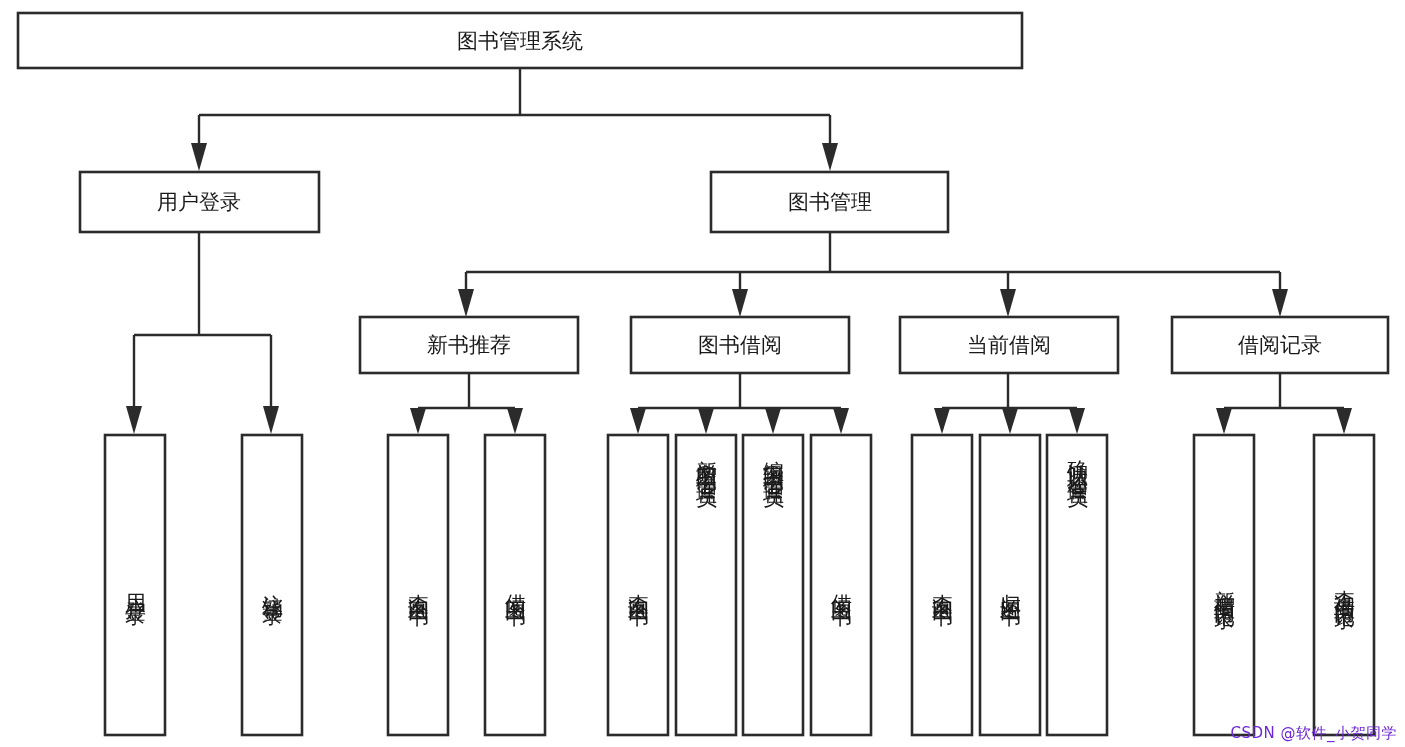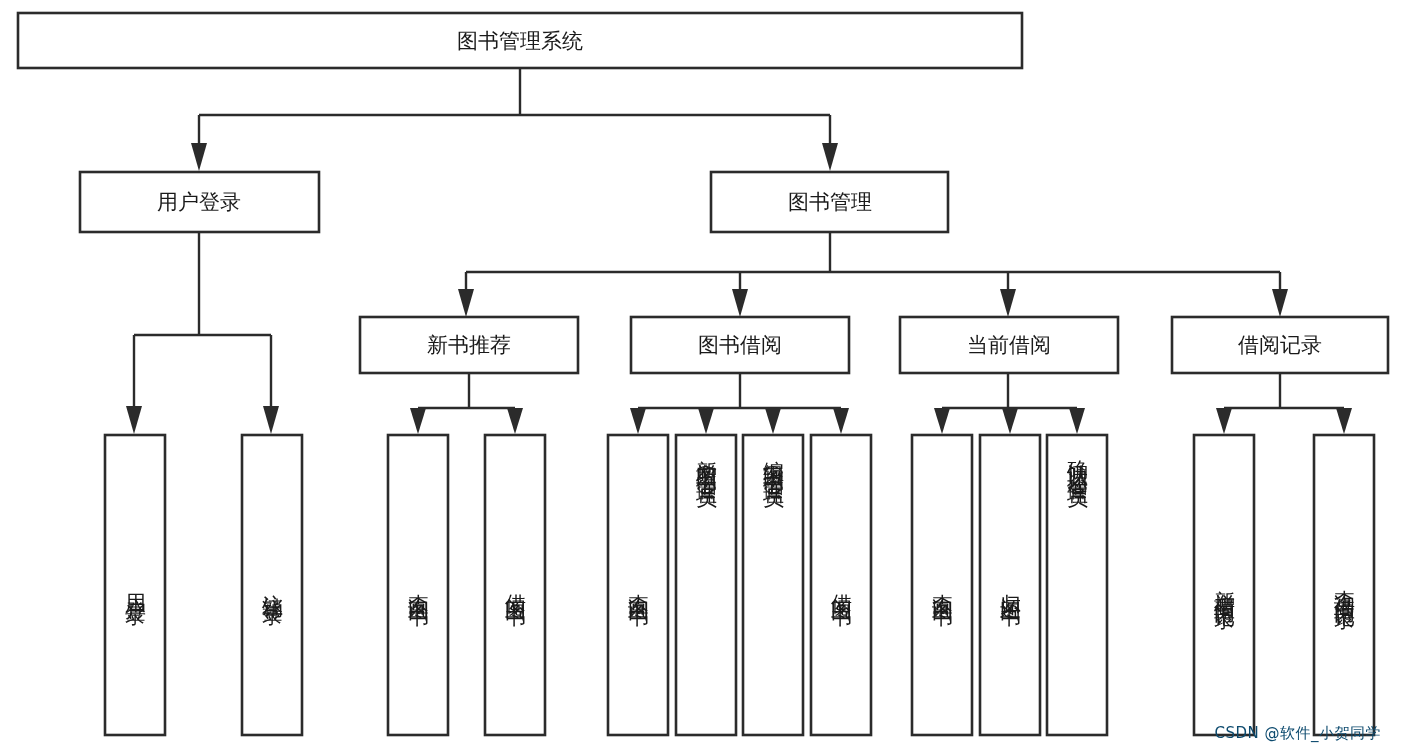--- a/index.html
+++ b/index.html
@@ -61,25 +61,25 @@
     text-orientation: upright;
     font-family: "DejaVu Sans", "Liberation Sans", sans-serif;
     font-size: 21px;
     color: #1a1a1a;
     letter-spacing: 4px;
     line-height: 1;
     text-align: center;
   }
   .watermark {
     position: absolute;
-    right: 24px;
+    right: 8px;
     bottom: 4px;
     font-family: "DejaVu Sans", "Liberation Sans", sans-serif;
     font-size: 15px;
-    color: #0c4a6e;
+    color: #6d28d9;
     letter-spacing: 0.5px;
     user-select: none;
     pointer-events: none;
   }
 </style>
 </head>
 <body>
 
 <div id="diagram-root">
 

